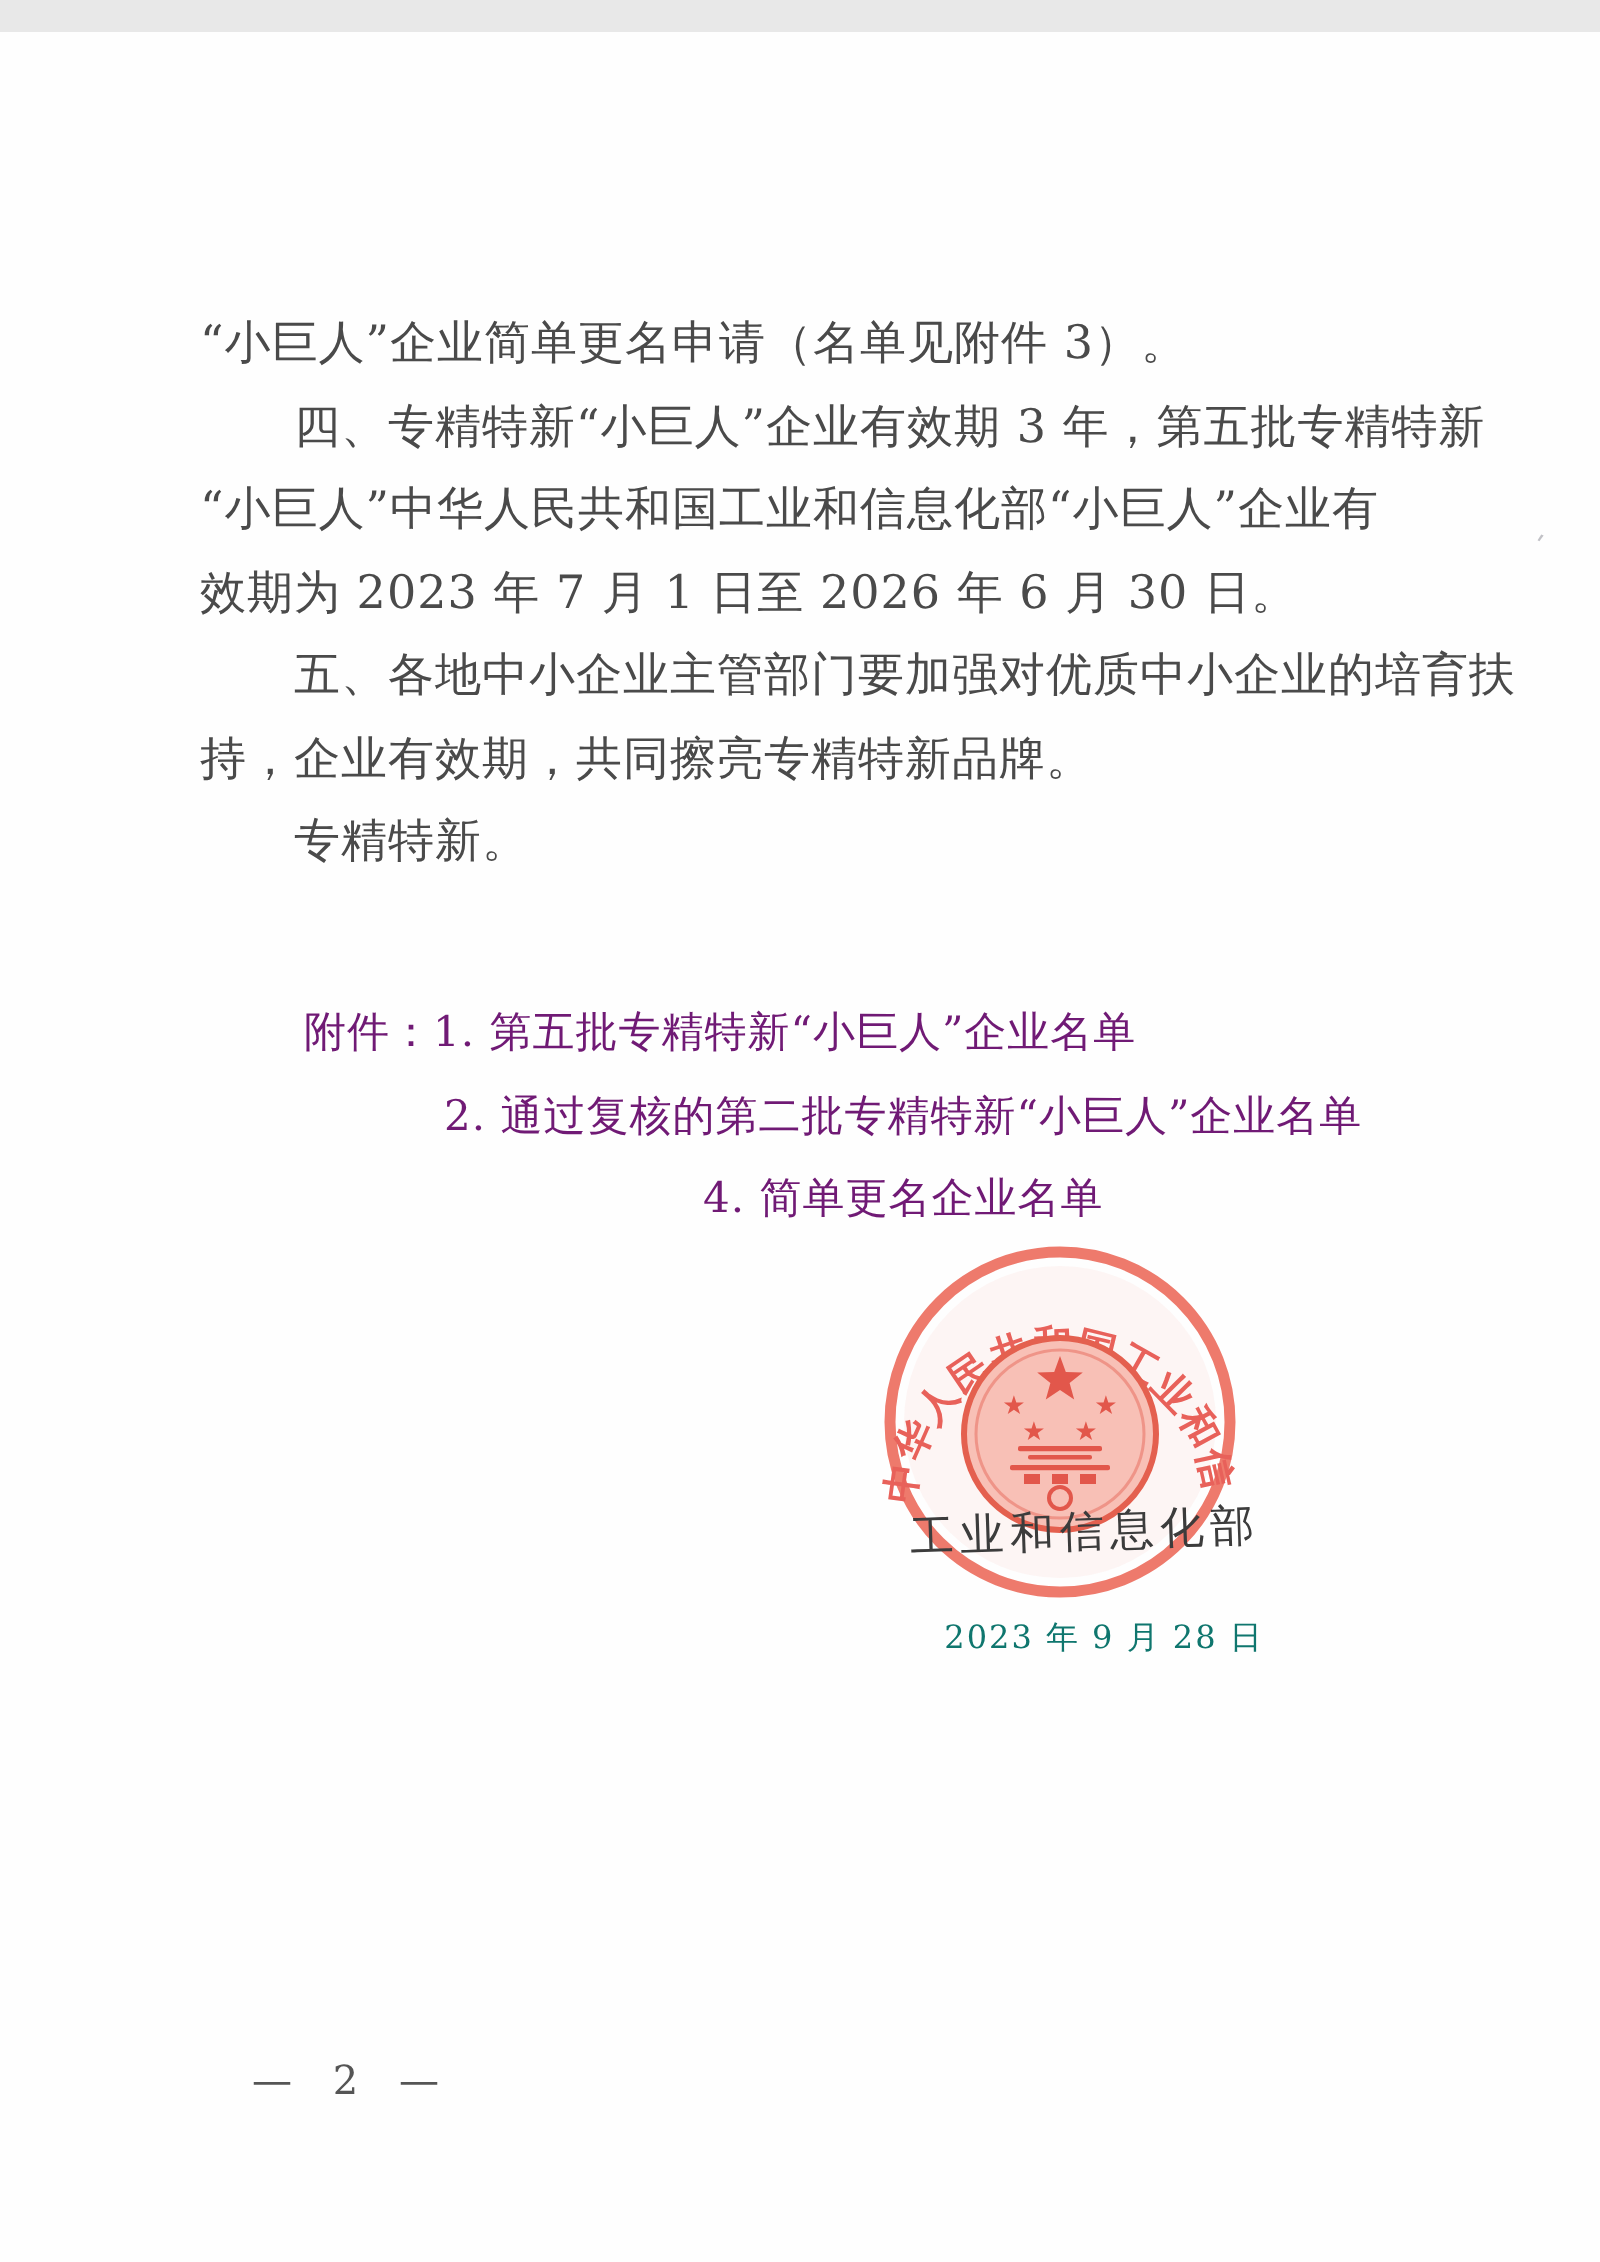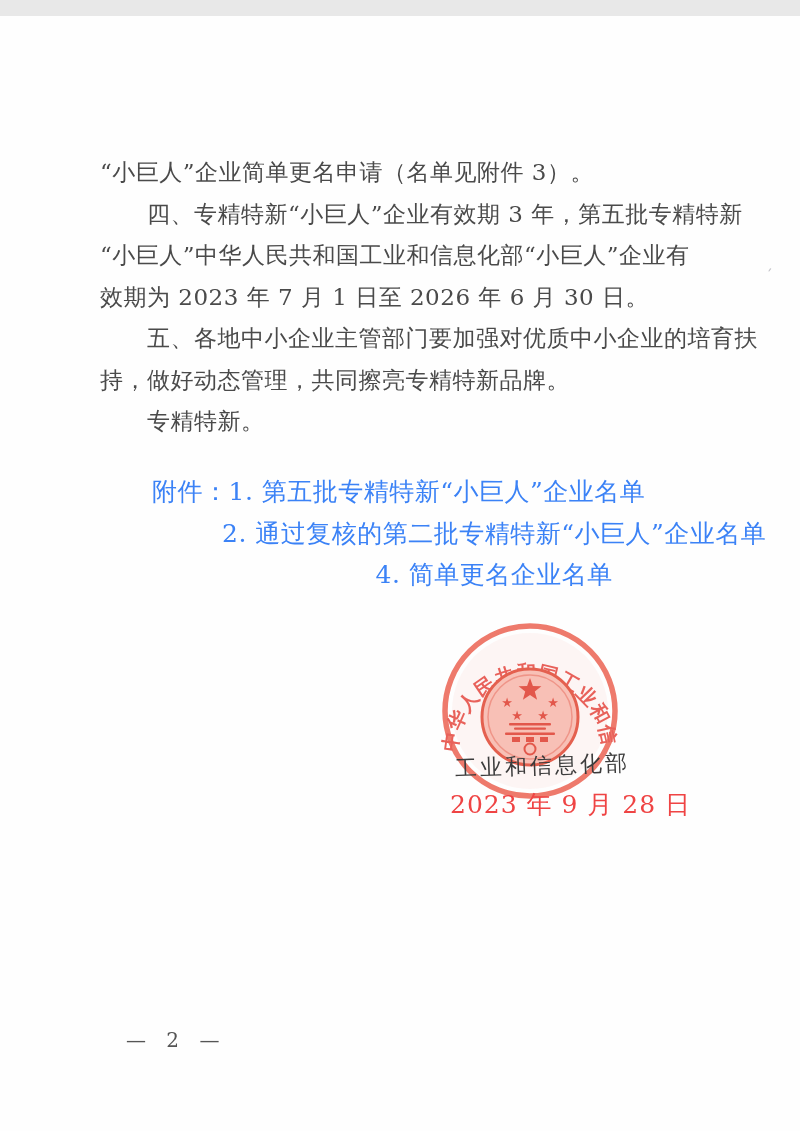--- a/index.html
+++ b/index.html
@@ -23,25 +23,25 @@
     line-height: 41.5px;
     letter-spacing: 0.5px;
     color: #4a4a4a;
   }
   .body-text .line { white-space: nowrap; }
   .body-text .line.indent { text-indent: 47px; }
   
   .attachments {
     position: absolute;
     left: 152px;
-    top: 455px;
-    font-size: 25px;
+    top: 480px;
+    font-size: 21px;
     line-height: 41.5px;
     letter-spacing: 0.5px;
-    color: #3b82f6;
+    color: #701a75;
   }
   .attachments .att-line { white-space: nowrap; }
   .attachments .att-cont { margin-left: 70px; text-align: center; }
   
   .seal {
     position: absolute;
     left: 435px;
     top: 601px;
     width: 190px;
     height: 190px;
@@ -56,26 +56,26 @@
     text-align: center;
     font-size: 22px;
     letter-spacing: 3px;
     color: #3c3c3c;
     transform: rotate(-2deg);
     white-space: nowrap;
   }
   .sig-date {
     position: absolute;
     left: 450px;
-    top: 772px;
+    top: 793px;
     width: 204px;
     text-align: center;
-    font-size: 25px;
+    font-size: 16px;
     letter-spacing: 1px;
-    color: #ef4444;
+    color: #0f766e;
     white-space: nowrap;
   }
   
   .page-number {
     position: absolute;
     left: 126px;
     top: 1012px;
     font-size: 20px;
     letter-spacing: 7px;
     color: #555;
@@ -95,21 +95,21 @@
 <body>
 
 <div class="page">
 
   <div class="body-text">
     <div class="line">“小巨人”企业简单更名申请（名单见附件 3）。</div>
     <div class="line indent">四、专精特新“小巨人”企业有效期 3 年，第五批专精特新</div>
     <div class="line">“小巨人”中华人民共和国工业和信息化部“小巨人”企业有</div>
     <div class="line">效期为 2023 年 7 月 1 日至 2026 年 6 月 30 日。</div>
     <div class="line indent">五、各地中小企业主管部门要加强对优质中小企业的培育扶</div>
-    <div class="line">持，做好动态管理，共同擦亮专精特新品牌。</div>
+    <div class="line">持，企业有效期，共同擦亮专精特新品牌。</div>
     <div class="line indent">专精特新。</div>
   </div>
 
   <div class="attachments">
     <div class="att-line">附件：1. 第五批专精特新“小巨人”企业名单</div>
     <div class="att-line att-cont">2. 通过复核的第二批专精特新“小巨人”企业名单</div>
     <div class="att-line att-cont">4. 简单更名企业名单</div>
   </div>
 
   <div class="seal">

